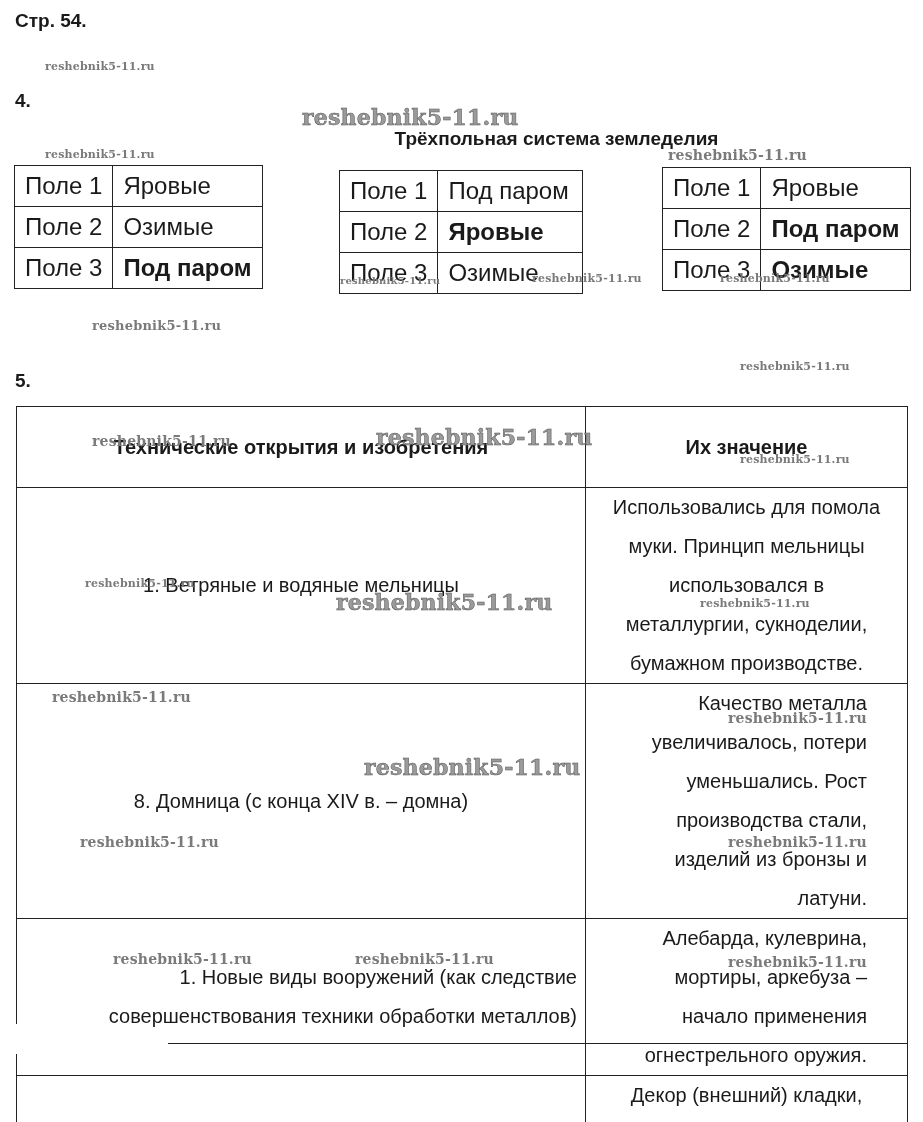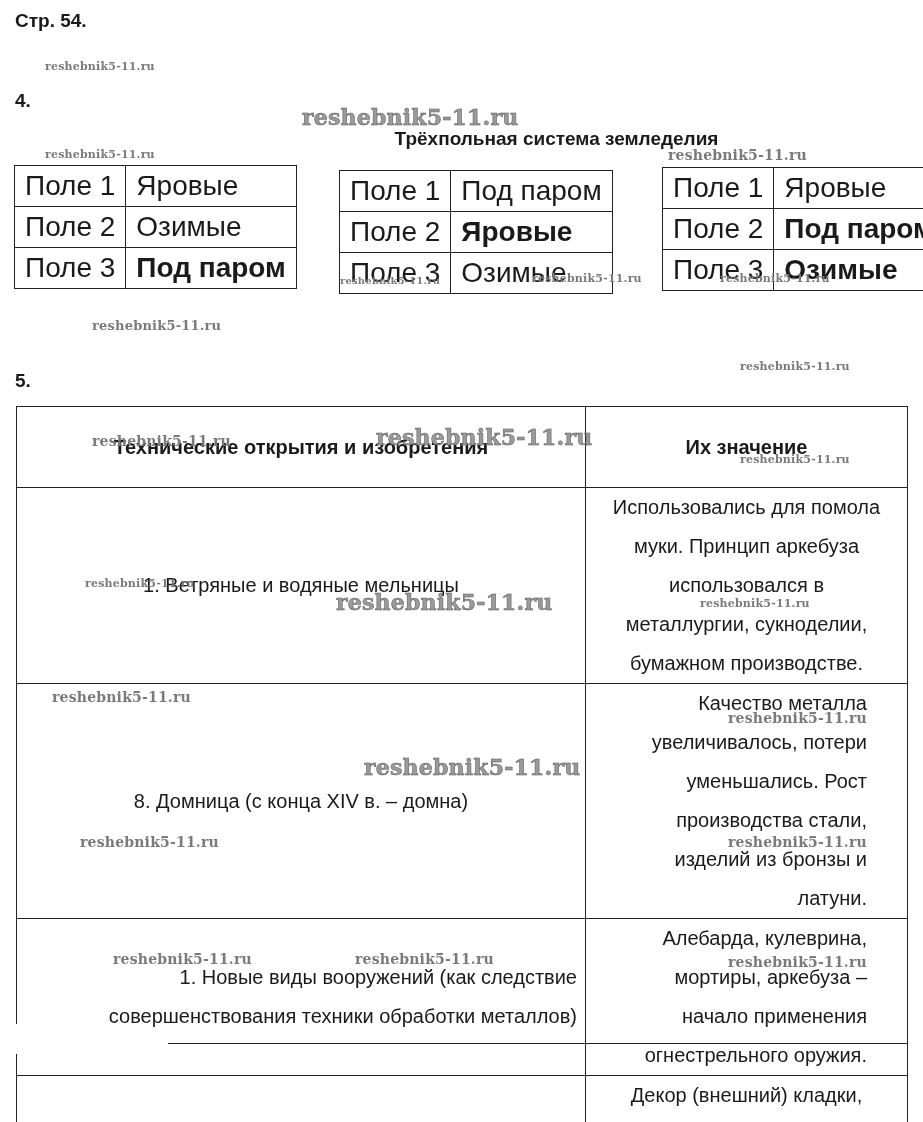--- a/index.html
+++ b/index.html
@@ -10,21 +10,21 @@
   .abs { position: absolute; }
   .page-ref { left: 15px; top: 10px; font-size: 19px; font-weight: bold; }
   .task-num { font-size: 19px; font-weight: bold; }
   .wm {
     position: absolute; font-family: "DejaVu Serif", serif; font-weight: bold;
     color: #7a7a7a; white-space: nowrap; letter-spacing: 0.2px;
   }
   .wm.small { font-size: 11px; }
   .wm.big { font-size: 22px; color: #888; -webkit-text-stroke: 0.5px #555; color: #9a9a9a; }
   .section-title { left: 0; width: 923px; top: 128px; text-align: center; font-size: 19px; font-weight: bold; padding-left: 0; }
-  table.fields { position: absolute; border-collapse: collapse; font-size: 28px; }
+  table.fields { position: absolute; border-collapse: collapse; font-size: 24px; }
   table.fields td { border: 1px solid #222; padding: 0 10px; height: 40px; vertical-align: middle; white-space: nowrap; }
   table.fields td.bold { font-weight: bold; }
   table.main { position: absolute; left: 16px; top: 406px; width: 892px; border-collapse: collapse; font-size: 20px; }
   table.main td { border: 1px solid #222; text-align: center; vertical-align: middle; line-height: 39px; padding: 0 8px; }
   table.main td.c1 { width: 428px; }
   table.main tr.head td { height: 80px; font-weight: bold; line-height: 38px; }
   table.main tr.r1 td { height: 158px; }
   table.main tr.r2 td { height: 158px; }
   table.main tr.r3 td { height: 118px; text-align: right; }
   table.main tr.r4 td { height: 119px; border-bottom: none; }
@@ -92,21 +92,21 @@
 <div class="abs task-num" style="left:15px; top:370px;">5.</div>
 
 <table class="main">
   <tbody>
       <tr class="head">
     <td class="c1" style="padding:0 70px;">Технические открытия и изобретения</td>
     <td>Их значение</td>
   </tr>
   <tr class="r1">
     <td class="c1">1. Ветряные и водяные мельницы</td>
-    <td style="padding:0 20px;">Использовались для помола муки. Принцип аркебуза использовался в металлургии, сукноделии, бумажном производстве.</td>
+    <td style="padding:0 20px;">Использовались для помола муки. Принцип мельницы использовался в металлургии, сукноделии, бумажном производстве.</td>
   </tr>
   <tr class="r2">
     <td class="c1">8. Домница (с конца XIV в. – домна)</td>
     <td style="padding:0 40px;text-align:right;">Качество металла увеличивалось, потери уменьшались. Рост производства стали, изделий из бронзы и латуни.</td>
   </tr>
   <tr class="r3">
     <td class="c1">1. Новые виды вооружений (как следствие совершенствования техники обработки металлов)</td>
     <td style="padding:0 40px;">Алебарда, кулеврина, мортиры, аркебуза – начало применения огнестрельного оружия.</td>
   </tr>
   <tr class="r4">

